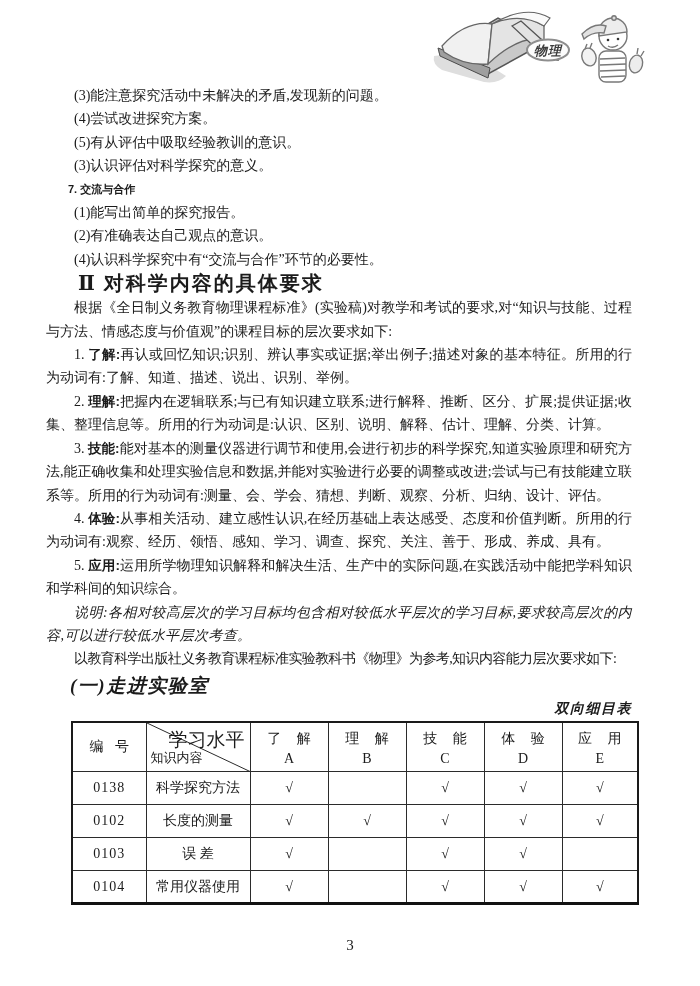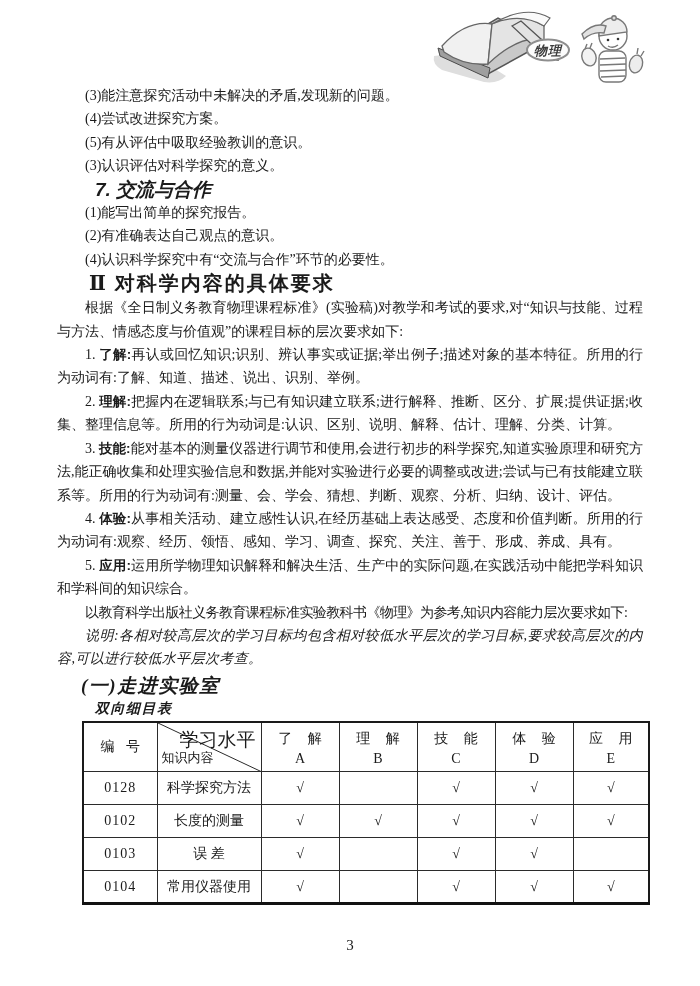--- a/index.html
+++ b/index.html
@@ -8,42 +8,42 @@
     position: relative;
     width: 676px;
     height: 986px;
     background: #ffffff;
     overflow: hidden;
     font-family: "Liberation Serif", "DejaVu Serif", serif;
     color: #1b1b1b;
   }
   .art { position: absolute; top: 2px; left: 428px; width: 248px; height: 94px; }
 
-  .content { position: absolute; top: 84px; left: 57px; width: 586px; }
+  .content { position: absolute; top: 84px; left: 46px; width: 586px; }
   .li, .para {
     font-size: 14px;
     line-height: 23.4px;
     text-indent: 2em;
     text-align: justify;
   }
-  .bold { font-weight: bold; font-family: "Liberation Sans", "DejaVu Sans", sans-serif; font-size: 19px; font-style: italic; }
+  .bold { font-weight: bold; font-family: "Liberation Sans", "DejaVu Sans", sans-serif; font-size: 11px; }
   .term { font-weight: bold; font-family: "Liberation Sans", "DejaVu Sans", sans-serif; font-size: 13.5px; }
   h2.sec {
     font-size: 20px; font-weight: bold; 
     letter-spacing: 2px; margin: 0 0 0 32px; line-height: 25px;
   }
   .note { font-style: italic; letter-spacing: 0.4px; }
   .tight { letter-spacing: -0.6px; }
   h3.sub {
     font-size: 19px; font-weight: bold; font-style: italic;
     letter-spacing: 1.5px; margin: 2px 0 1px 24px; line-height: 26px;
   }
   .tlabel {
     font-size: 14px; font-weight: bold; font-style: italic;
-    margin: 0 0 3px 38px; line-height: 18px; letter-spacing: 1.5px;
+    margin: 0 0 3px 38px; line-height: 18px; letter-spacing: 1.5px; text-align: right;
   }
 
   table.grid {
     border-collapse: collapse; table-layout: fixed;
     margin-left: 25px; width: 566px;
     border: 2px solid #1a1a1a;
     border-bottom: 3px solid #111;
   }
   .grid th, .grid td {
     border: 1px solid #2b2b2b;
@@ -122,22 +122,22 @@
     <h2 class="sec">Ⅱ 对科学内容的具体要求</h2>
 
     <p class="para">根据《全日制义务教育物理课程标准》(实验稿)对教学和考试的要求,对“知识与技能、过程与方法、情感态度与价值观”的课程目标的层次要求如下:</p>
 
     <p class="para"><span>1. </span><span class="term">了解:</span><span>再认或回忆知识;识别、辨认事实或证据;举出例子;描述对象的基本特征。所用的行为动词有:了解、知道、描述、说出、识别、举例。</span></p>
     <p class="para"><span>2. </span><span class="term">理解:</span><span>把握内在逻辑联系;与已有知识建立联系;进行解释、推断、区分、扩展;提供证据;收集、整理信息等。所用的行为动词是:认识、区别、说明、解释、估计、理解、分类、计算。</span></p>
     <p class="para"><span>3. </span><span class="term">技能:</span><span>能对基本的测量仪器进行调节和使用,会进行初步的科学探究,知道实验原理和研究方法,能正确收集和处理实验信息和数据,并能对实验进行必要的调整或改进;尝试与已有技能建立联系等。所用的行为动词有:测量、会、学会、猜想、判断、观察、分析、归纳、设计、评估。</span></p>
     <p class="para"><span>4. </span><span class="term">体验:</span><span>从事相关活动、建立感性认识,在经历基础上表达感受、态度和价值判断。所用的行为动词有:观察、经历、领悟、感知、学习、调查、探究、关注、善于、形成、养成、具有。</span></p>
     <p class="para"><span>5. </span><span class="term">应用:</span><span>运用所学物理知识解释和解决生活、生产中的实际问题,在实践活动中能把学科知识和学科间的知识综合。</span></p>
 
+    <p class="para note">说明:各相对较高层次的学习目标均包含相对较低水平层次的学习目标,要求较高层次的内容,可以进行较低水平层次考查。</p>
     <p class="para tight">以教育科学出版社义务教育课程标准实验教科书《物理》为参考,知识内容能力层次要求如下:</p>
-    <p class="para note">说明:各相对较高层次的学习目标均包含相对较低水平层次的学习目标,要求较高层次的内容,可以进行较低水平层次考查。</p>
 
     <h3 class="sub">(一)走进实验室</h3>
     <div class="tlabel">双向细目表</div>
 
     <table class="grid">
       <colgroup>
         <col style="width:74px">
           <col style="width:104px">
         <col style="width:78px">
           <col style="width:78px">
@@ -170,21 +170,21 @@
         <th>
           <span class="hname">体 验</span>
           <span class="hcode">D</span>
         </th>
         <th>
           <span class="hname">应 用</span>
           <span class="hcode">E</span>
         </th>
       </tr>
       <tr class="body">
-        <td class="idc">0128</td>
+        <td class="idc">0138</td>
         <td>科学探究方法</td>
         <td class="check">√</td>
         <td class="check"></td>
         <td class="check">√</td>
         <td class="check">√</td>
         <td class="check">√</td>
       </tr>
       <tr class="body">
         <td class="idc">0102</td>
         <td>长度的测量</td>

